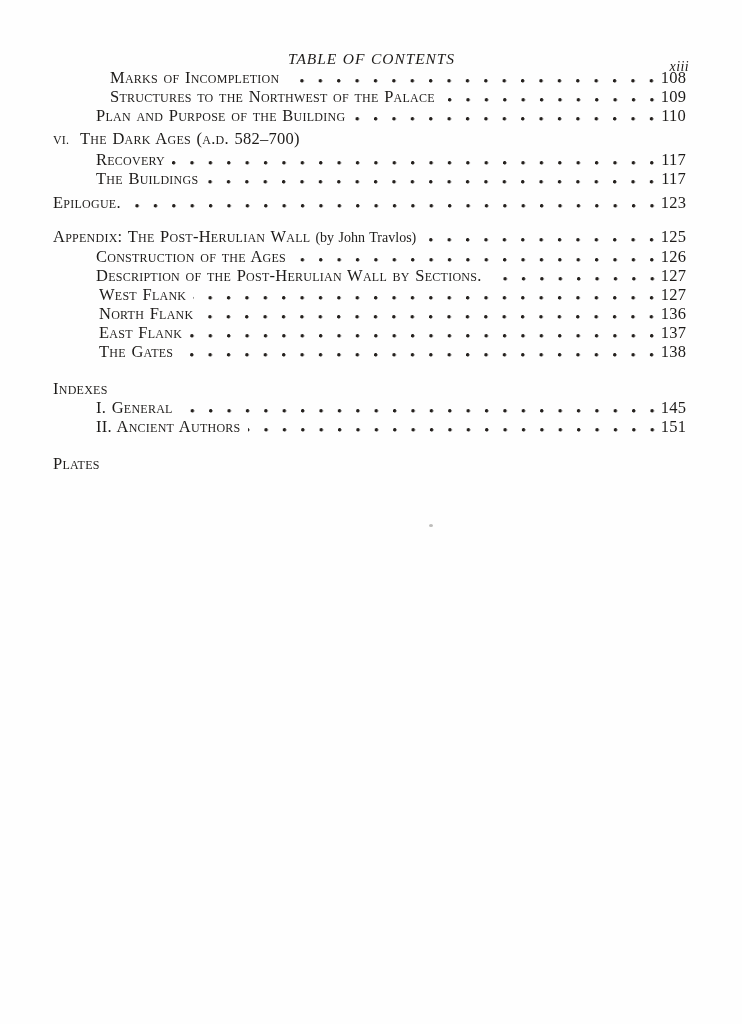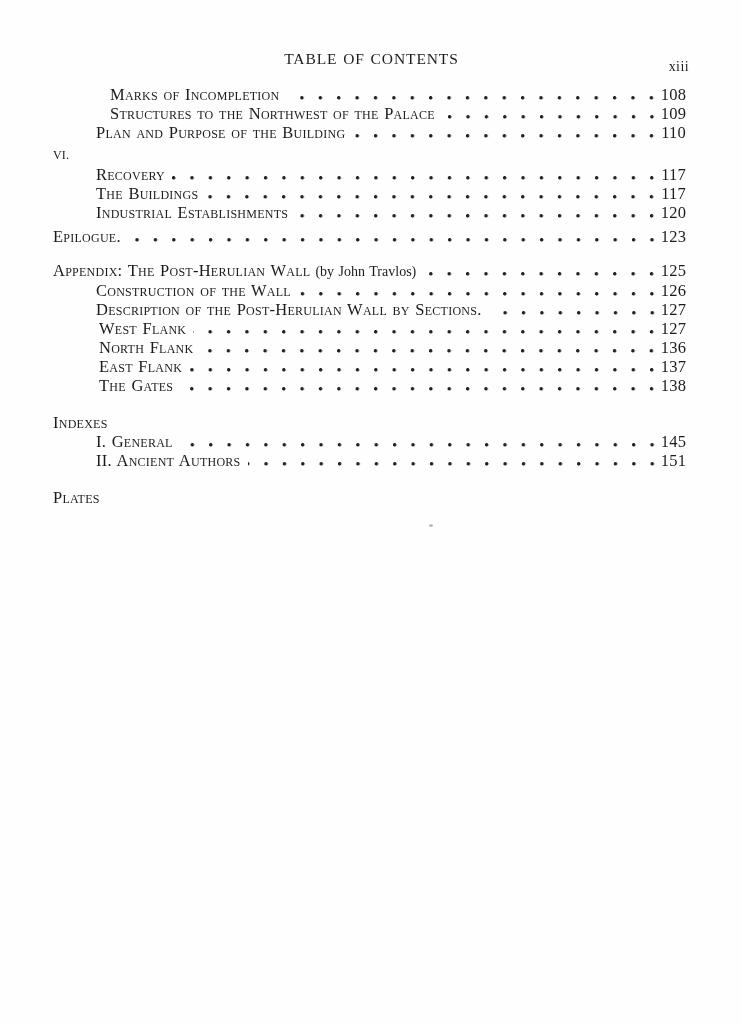--- a/index.html
+++ b/index.html
@@ -13,35 +13,36 @@
     padding: 49px 52px 0 53px;
     font-family: "Liberation Serif", "DejaVu Serif", serif;
     color: #1d1b19;
     overflow: hidden;
   }
   .toc-header {
     position: relative;
     height: 19px;
     line-height: 19px;
     text-align: center;
+    font-style: italic;
   }
   .toc-title {
     font-size: 15.5px;
     letter-spacing: 0.9px;
     word-spacing: 1px;
   }
   .folio {
     position: absolute;
     right: 1px;
     top: 0;
     font-size: 14px;
     letter-spacing: 0.4px;
     margin-top: 8px;
   }
-  .toc-list { margin-top: 17px; }
+  .toc-list { }
   .toc-section { margin-top: 0; }
   .toc-list > .toc-section:nth-child(2) { margin-top: 4px; }
   .toc-list > .toc-section:nth-child(3) { margin-top: 5px; }
   .toc-list > .toc-section:nth-child(4) { margin-top: 15px; }
   .toc-list > .toc-section:nth-child(5) { margin-top: 18px; }
   .toc-list > .toc-section:nth-child(6) { margin-top: 18px; }
 
   .toc-row {
     display: flex;
     align-items: baseline;
@@ -128,42 +129,36 @@
 
     <span class="entry-label">Plan and Purpose of the Building</span>
 
     <span class="leader"></span>
     <span class="page-number">110</span>
   </div>
       </div>
       <div class="toc-section">
         <div class="toc-row lvl0">
     <span class="entry-prefix">VI.</span>
+    <span class="entry-label">The Dark Ages (a.d. 582–700)</span>
 
   </div>
         <div class="toc-row lvl1">
 
     <span class="entry-label">Recovery</span>
 
     <span class="leader"></span>
     <span class="page-number">117</span>
   </div>
         <div class="toc-row lvl1">
 
     <span class="entry-label">The Buildings</span>
 
     <span class="leader"></span>
     <span class="page-number">117</span>
-  </div>
-        <div class="toc-row lvl1">
-
-    <span class="entry-label">Industrial Establishments</span>
-
-    <span class="leader"></span>
-    <span class="page-number">120</span>
   </div>
       </div>
       <div class="toc-section">
         <div class="toc-row lvl0">
 
     <span class="entry-label">Epilogue.</span>
 
     <span class="leader"></span>
     <span class="page-number">123</span>
   </div>
@@ -171,21 +166,21 @@
       <div class="toc-section">
         <div class="toc-row lvl0">
 
     <span class="entry-label">Appendix: The Post-Herulian Wall</span>
     <span class="entry-suffix">(by John Travlos)</span>
     <span class="leader"></span>
     <span class="page-number">125</span>
   </div>
         <div class="toc-row lvl1">
 
-    <span class="entry-label">Construction of the Wall</span>
+    <span class="entry-label">Construction of the Ages</span>
 
     <span class="leader"></span>
     <span class="page-number">126</span>
   </div>
         <div class="toc-row lvl1">
 
     <span class="entry-label">Description of the Post-Herulian Wall by Sections.</span>
 
     <span class="leader"></span>
     <span class="page-number">127</span>

